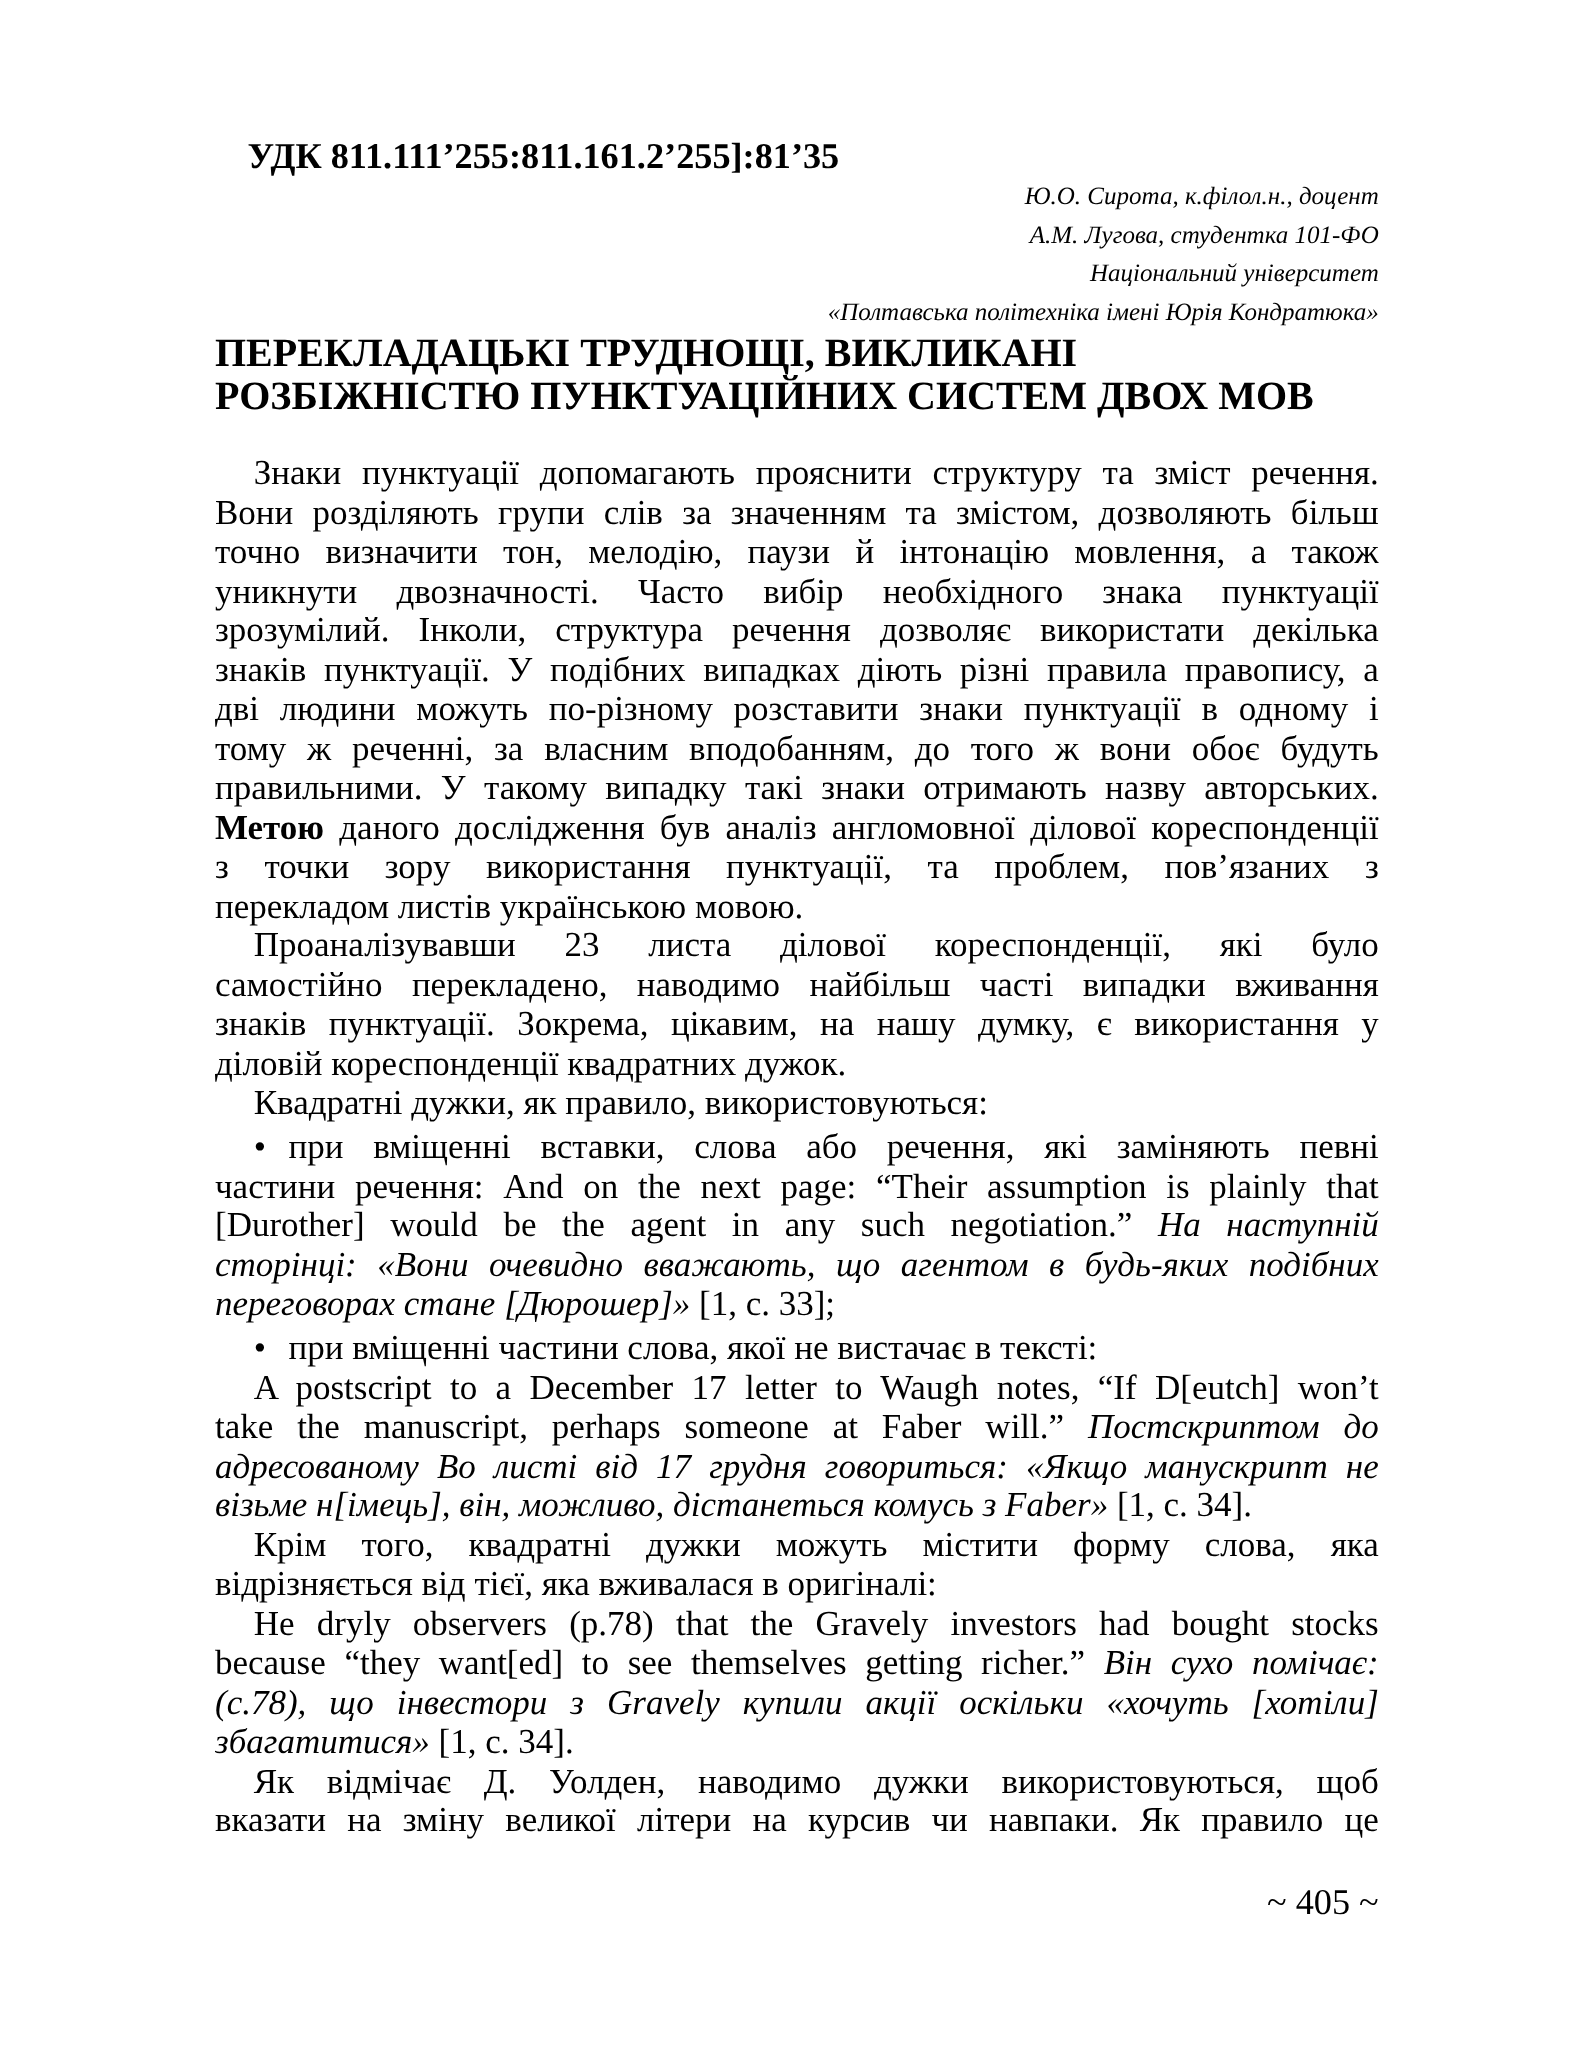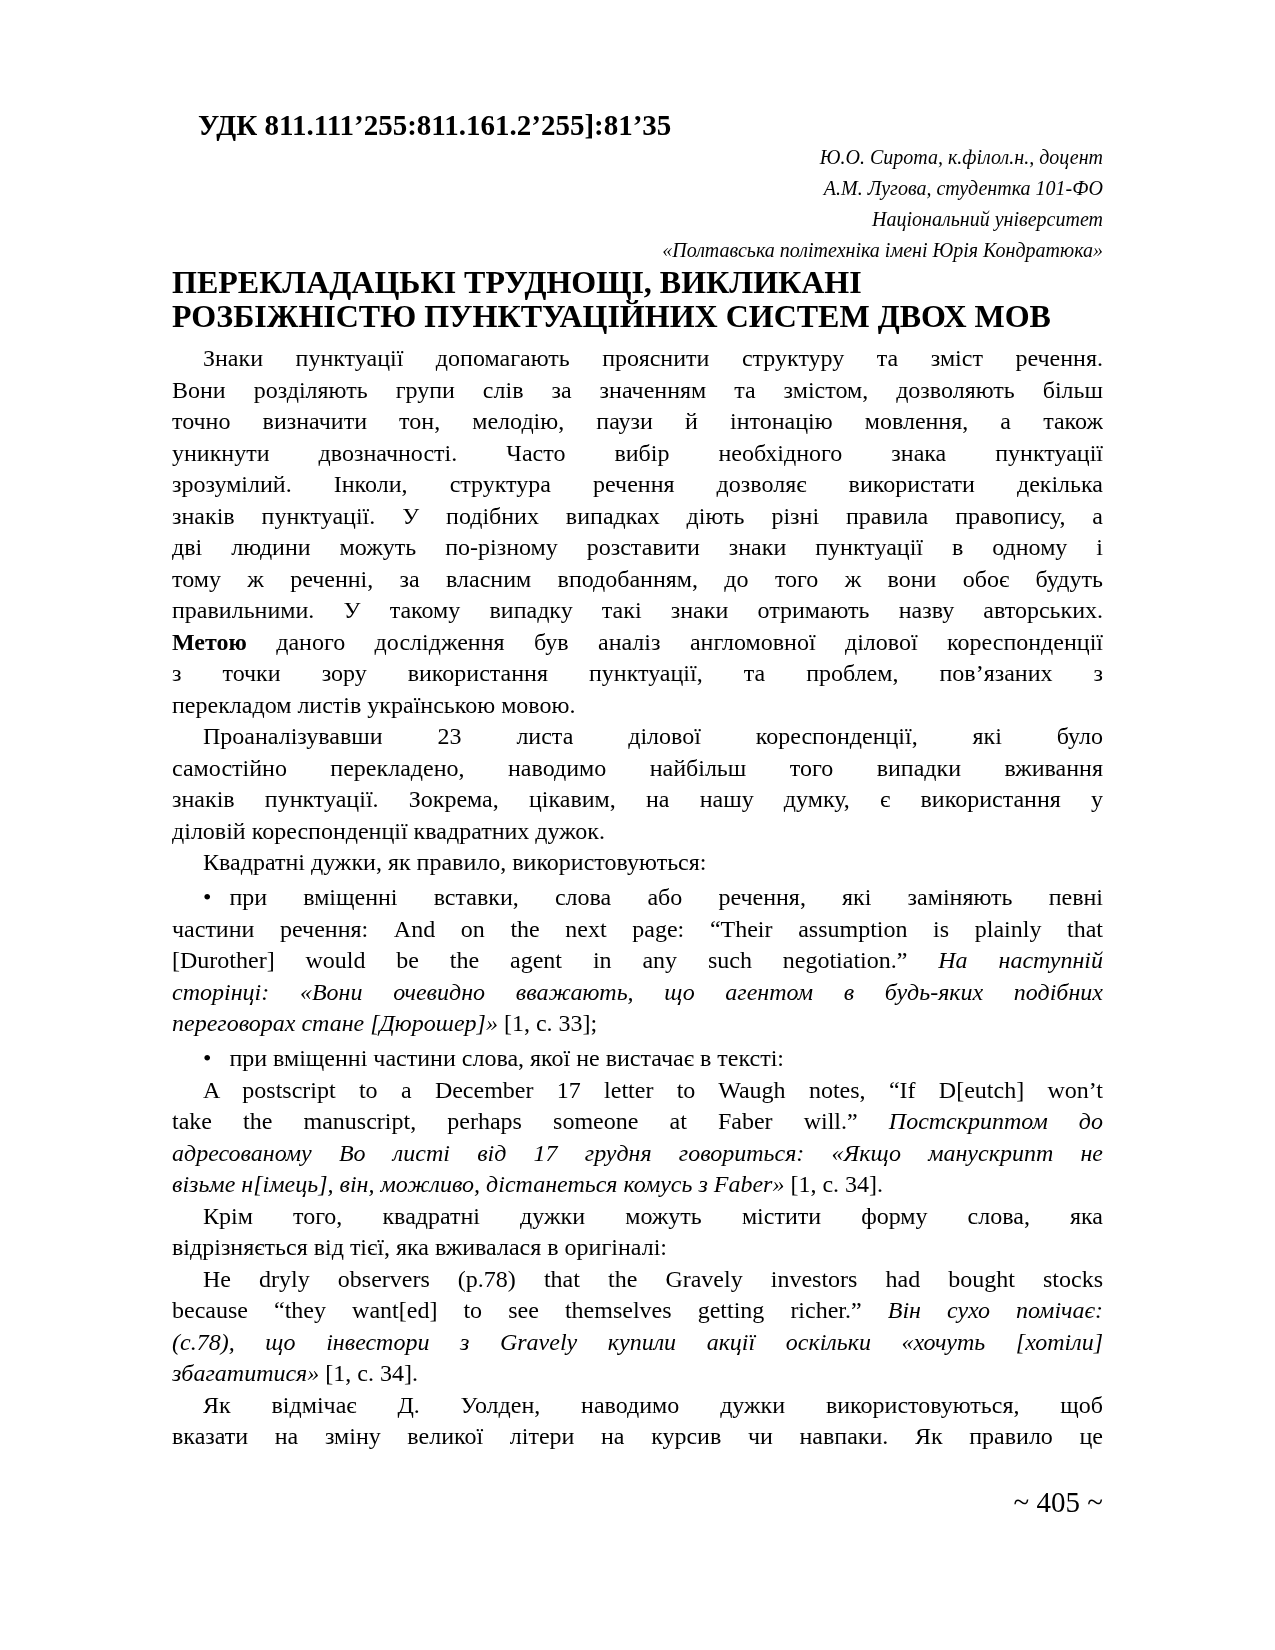--- a/index.html
+++ b/index.html
@@ -32,21 +32,21 @@
     line-height: 31px;
     white-space: nowrap;
   }
   .title {
     text-align: left;
     font-weight: bold;
     font-size: 32px;
     line-height: 33.5px;
   }
   .title .t-line { white-space: nowrap; }
-  .body { margin-top: 10px; font-size: 24px; }
+  .body { margin-top: 30px; font-size: 28px; }
   .line {
     height: 31.5px;
     line-height: 31.5px;
     text-align: justify;
     text-align-last: justify;
     overflow: hidden;
   }
   .line.end { text-align-last: left; }
   .line.ind { text-indent: 31px; }
   .line.bul { text-indent: 31px; margin-top: 3.5px; }
@@ -87,21 +87,21 @@
         <div class="line"><span>уникнути двозначності. Часто вибір необхідного знака пунктуації</span></div>
         <div class="line"><span>зрозумілий. Інколи, структура речення дозволяє використати декілька</span></div>
         <div class="line"><span>знаків пунктуації. У подібних випадках діють різні правила правопису, а</span></div>
         <div class="line"><span>дві людини можуть по-різному розставити знаки пунктуації в одному і</span></div>
         <div class="line"><span>тому ж реченні, за власним вподобанням, до того ж вони обоє будуть</span></div>
         <div class="line"><span>правильними. У такому випадку такі знаки отримають назву авторських.</span></div>
         <div class="line"><span class="b">Метою</span><span> даного дослідження був аналіз англомовної ділової кореспонденції</span></div>
         <div class="line"><span>з точки зору використання пунктуації, та проблем, пов’язаних з</span></div>
         <div class="line end"><span>перекладом листів українською мовою.</span></div>
         <div class="line ind"><span>Проаналізувавши 23 листа ділової кореспонденції, які було</span></div>
-        <div class="line"><span>самостійно перекладено, наводимо найбільш того випадки вживання</span></div>
+        <div class="line"><span>самостійно перекладено, наводимо найбільш часті випадки вживання</span></div>
         <div class="line"><span>знаків пунктуації. Зокрема, цікавим, на нашу думку, є використання у</span></div>
         <div class="line end"><span>діловій кореспонденції квадратних дужок.</span></div>
         <div class="line ind end"><span>Квадратні дужки, як правило, використовуються:</span></div>
         <div class="line bul"><span class="dot">•</span><span>при вміщенні вставки, слова або речення, які заміняють певні</span></div>
         <div class="line"><span>частини речення: And on the next page: “Their assumption is plainly that</span></div>
         <div class="line"><span>[Durother] would be the agent in any such negotiation.” </span><span class="i">На наступній</span></div>
         <div class="line"><span class="i">сторінці: «Вони очевидно вважають, що агентом в будь-яких подібних</span></div>
         <div class="line end"><span class="i">переговорах стане [Дюрошер]»</span><span> [1, с. 33];</span></div>
         <div class="line bul end"><span class="dot">•</span><span>при вміщенні частини слова, якої не вистачає в тексті:</span></div>
         <div class="line ind"><span>A postscript to a December 17 letter to Waugh notes, “If D[eutch] won’t</span></div>

